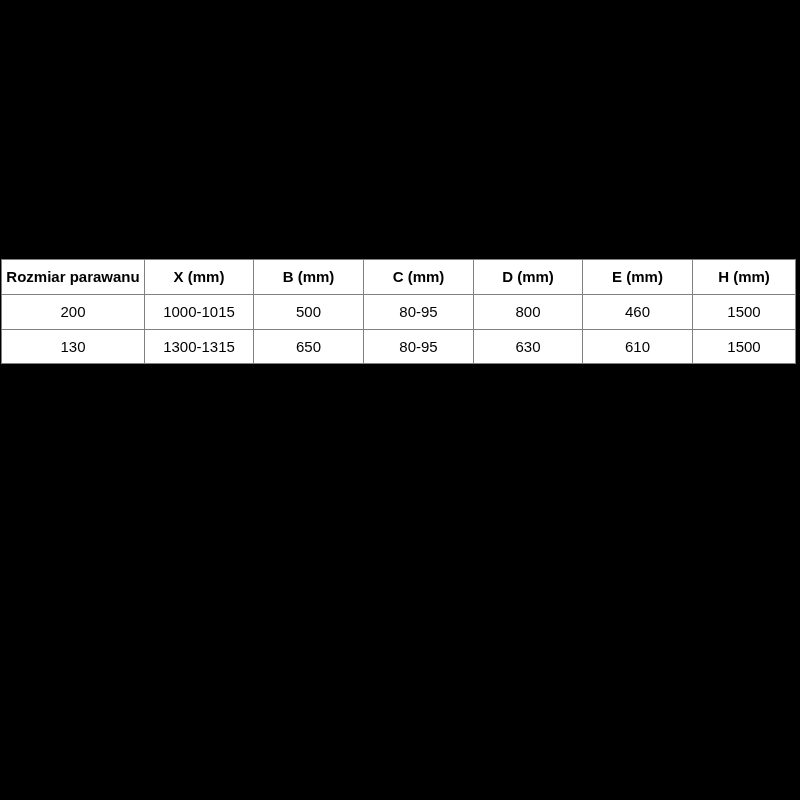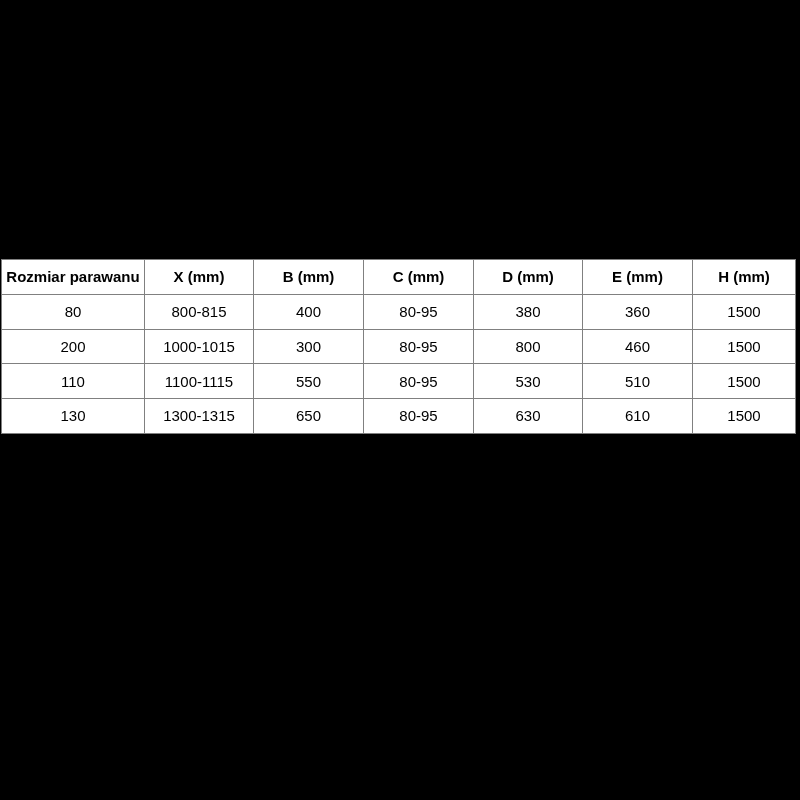--- a/index.html
+++ b/index.html
@@ -78,44 +78,26 @@
           <th>X (mm)</th>
           <th>B (mm)</th>
           <th>C (mm)</th>
           <th>D (mm)</th>
           <th>E (mm)</th>
           <th>H (mm)</th>
         </tr>
     </thead>
     <tbody id="table-body">
         <tr>
-          <td>80</td>
-          <td>800-815</td>
-          <td>400</td>
-          <td>80-95</td>
-          <td>380</td>
-          <td>360</td>
-          <td>1500</td>
-        </tr>
-        <tr>
           <td>200</td>
           <td>1000-1015</td>
-          <td>300</td>
+          <td>500</td>
           <td>80-95</td>
           <td>800</td>
           <td>460</td>
-          <td>1500</td>
-        </tr>
-        <tr>
-          <td>110</td>
-          <td>1100-1115</td>
-          <td>550</td>
-          <td>80-95</td>
-          <td>530</td>
-          <td>510</td>
           <td>1500</td>
         </tr>
         <tr>
           <td>130</td>
           <td>1300-1315</td>
           <td>650</td>
           <td>80-95</td>
           <td>630</td>
           <td>610</td>
           <td>1500</td>

